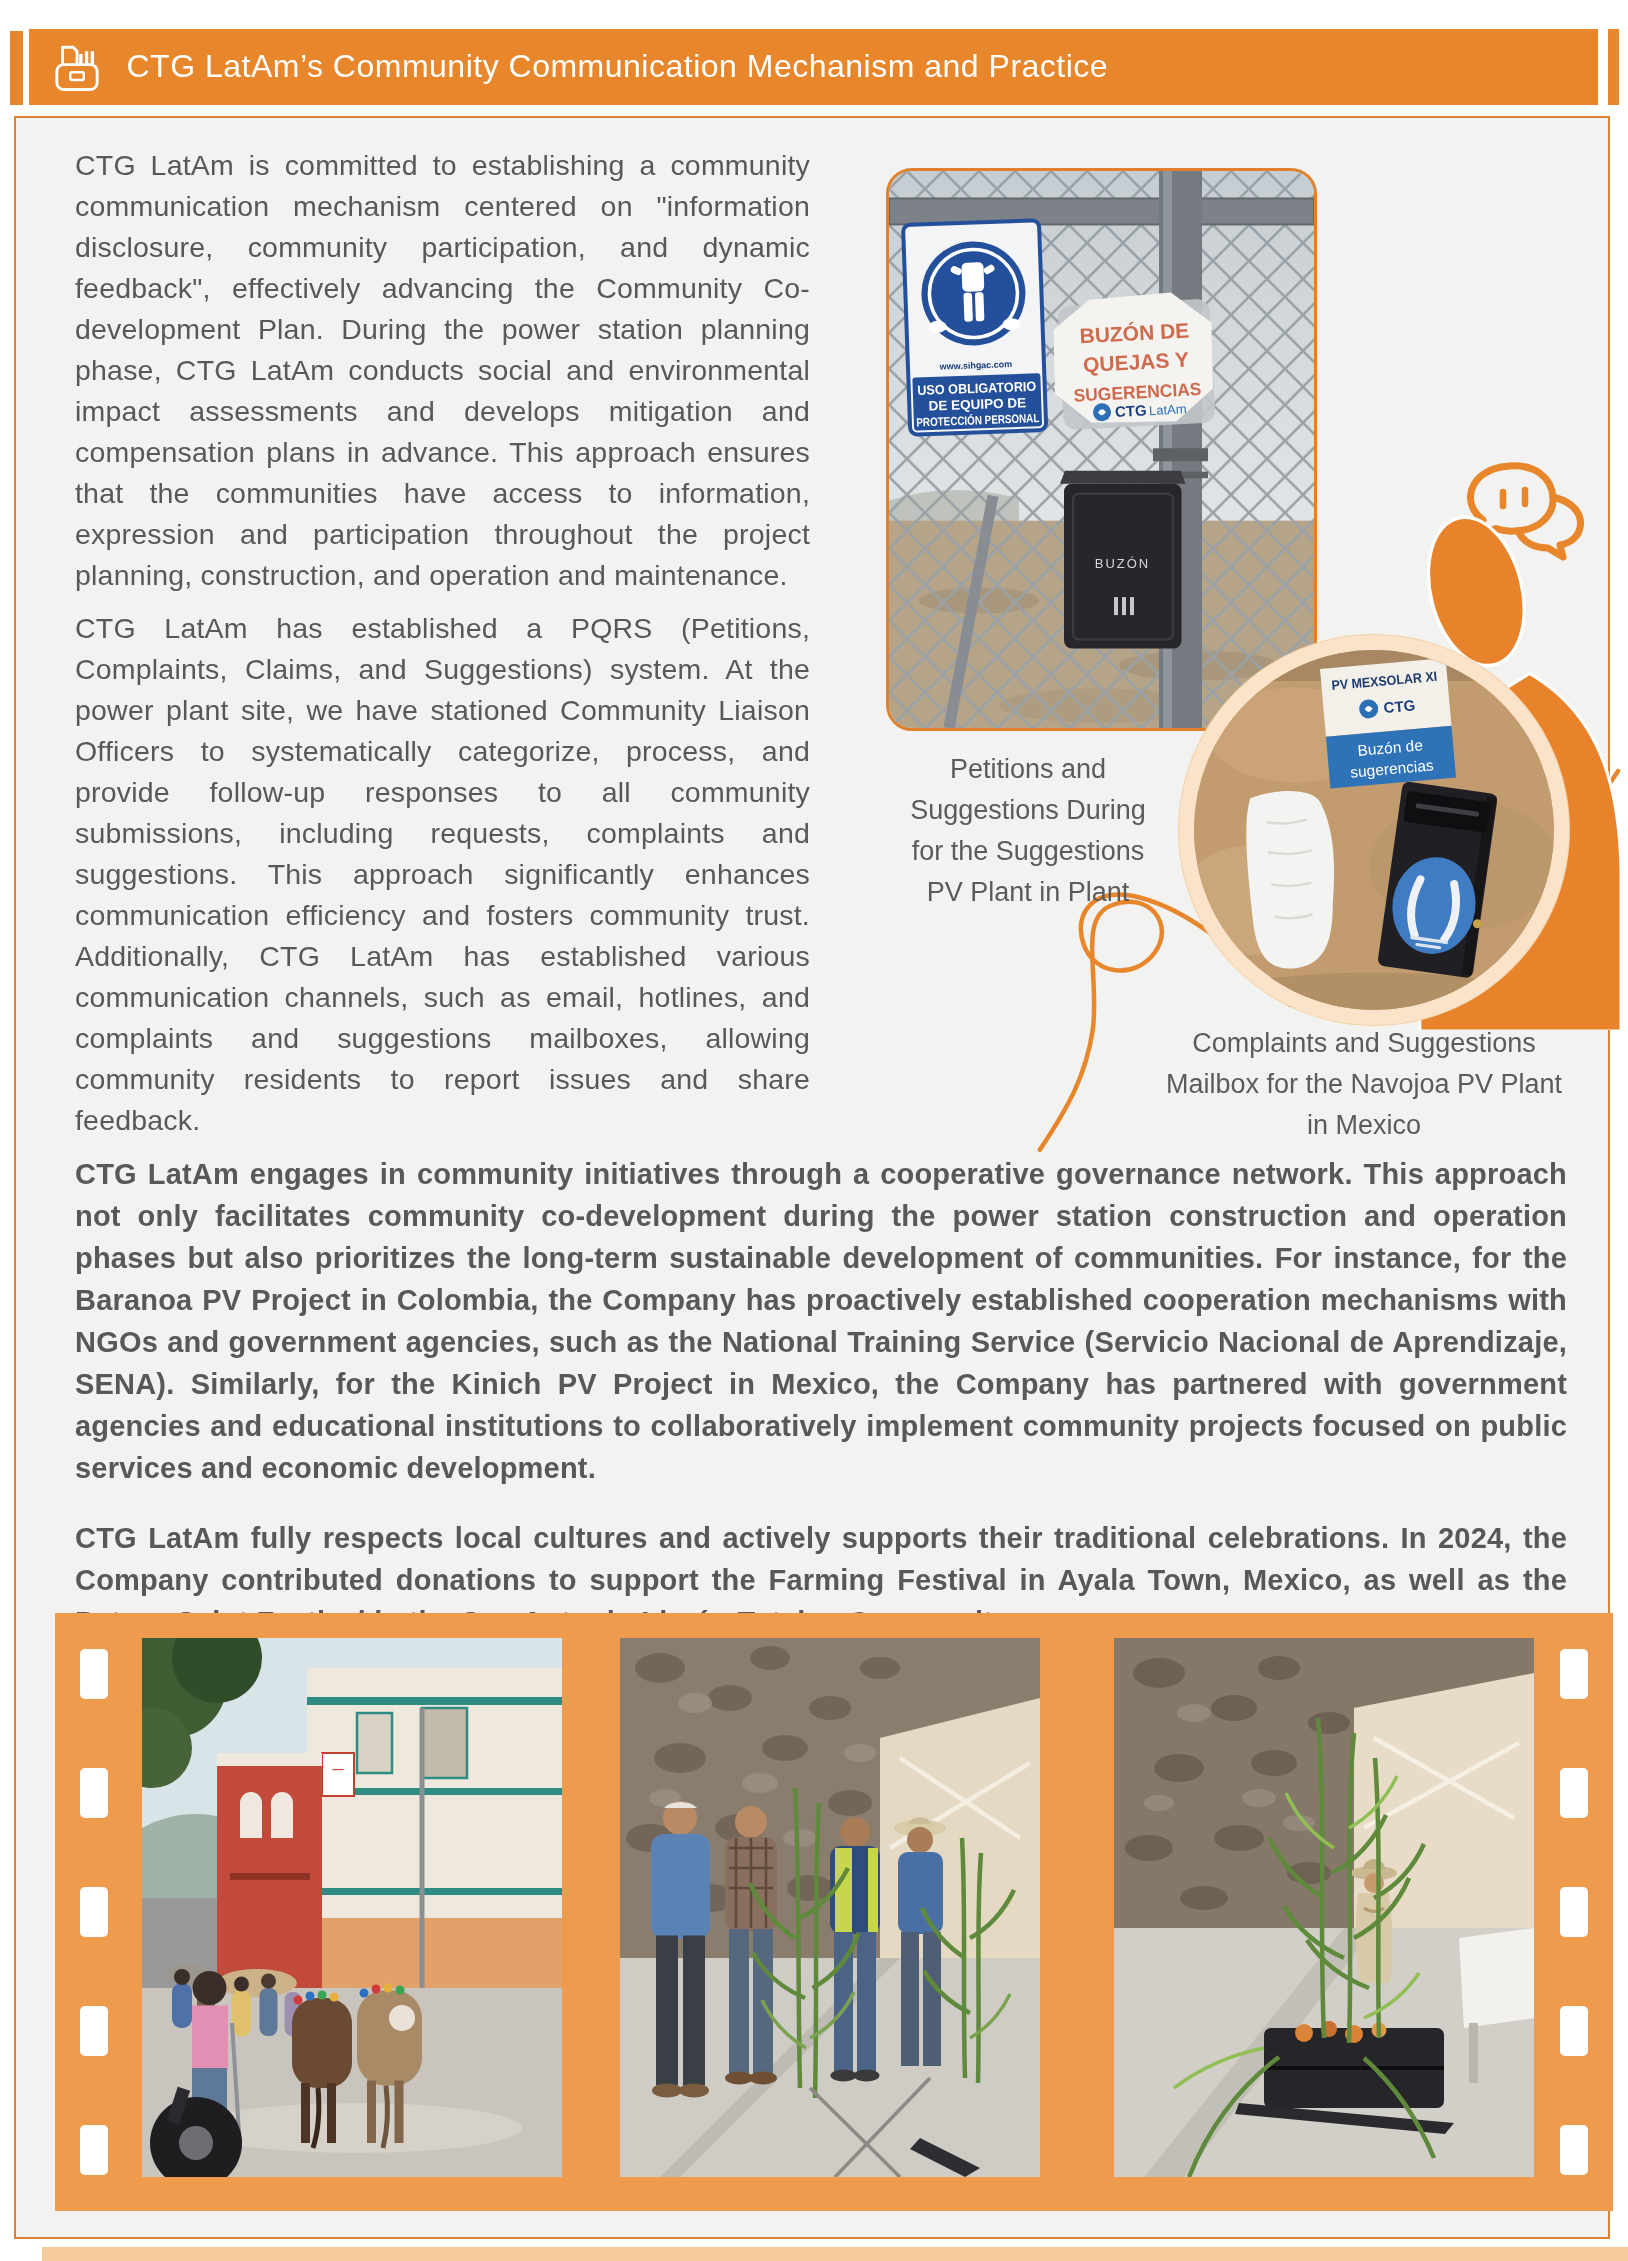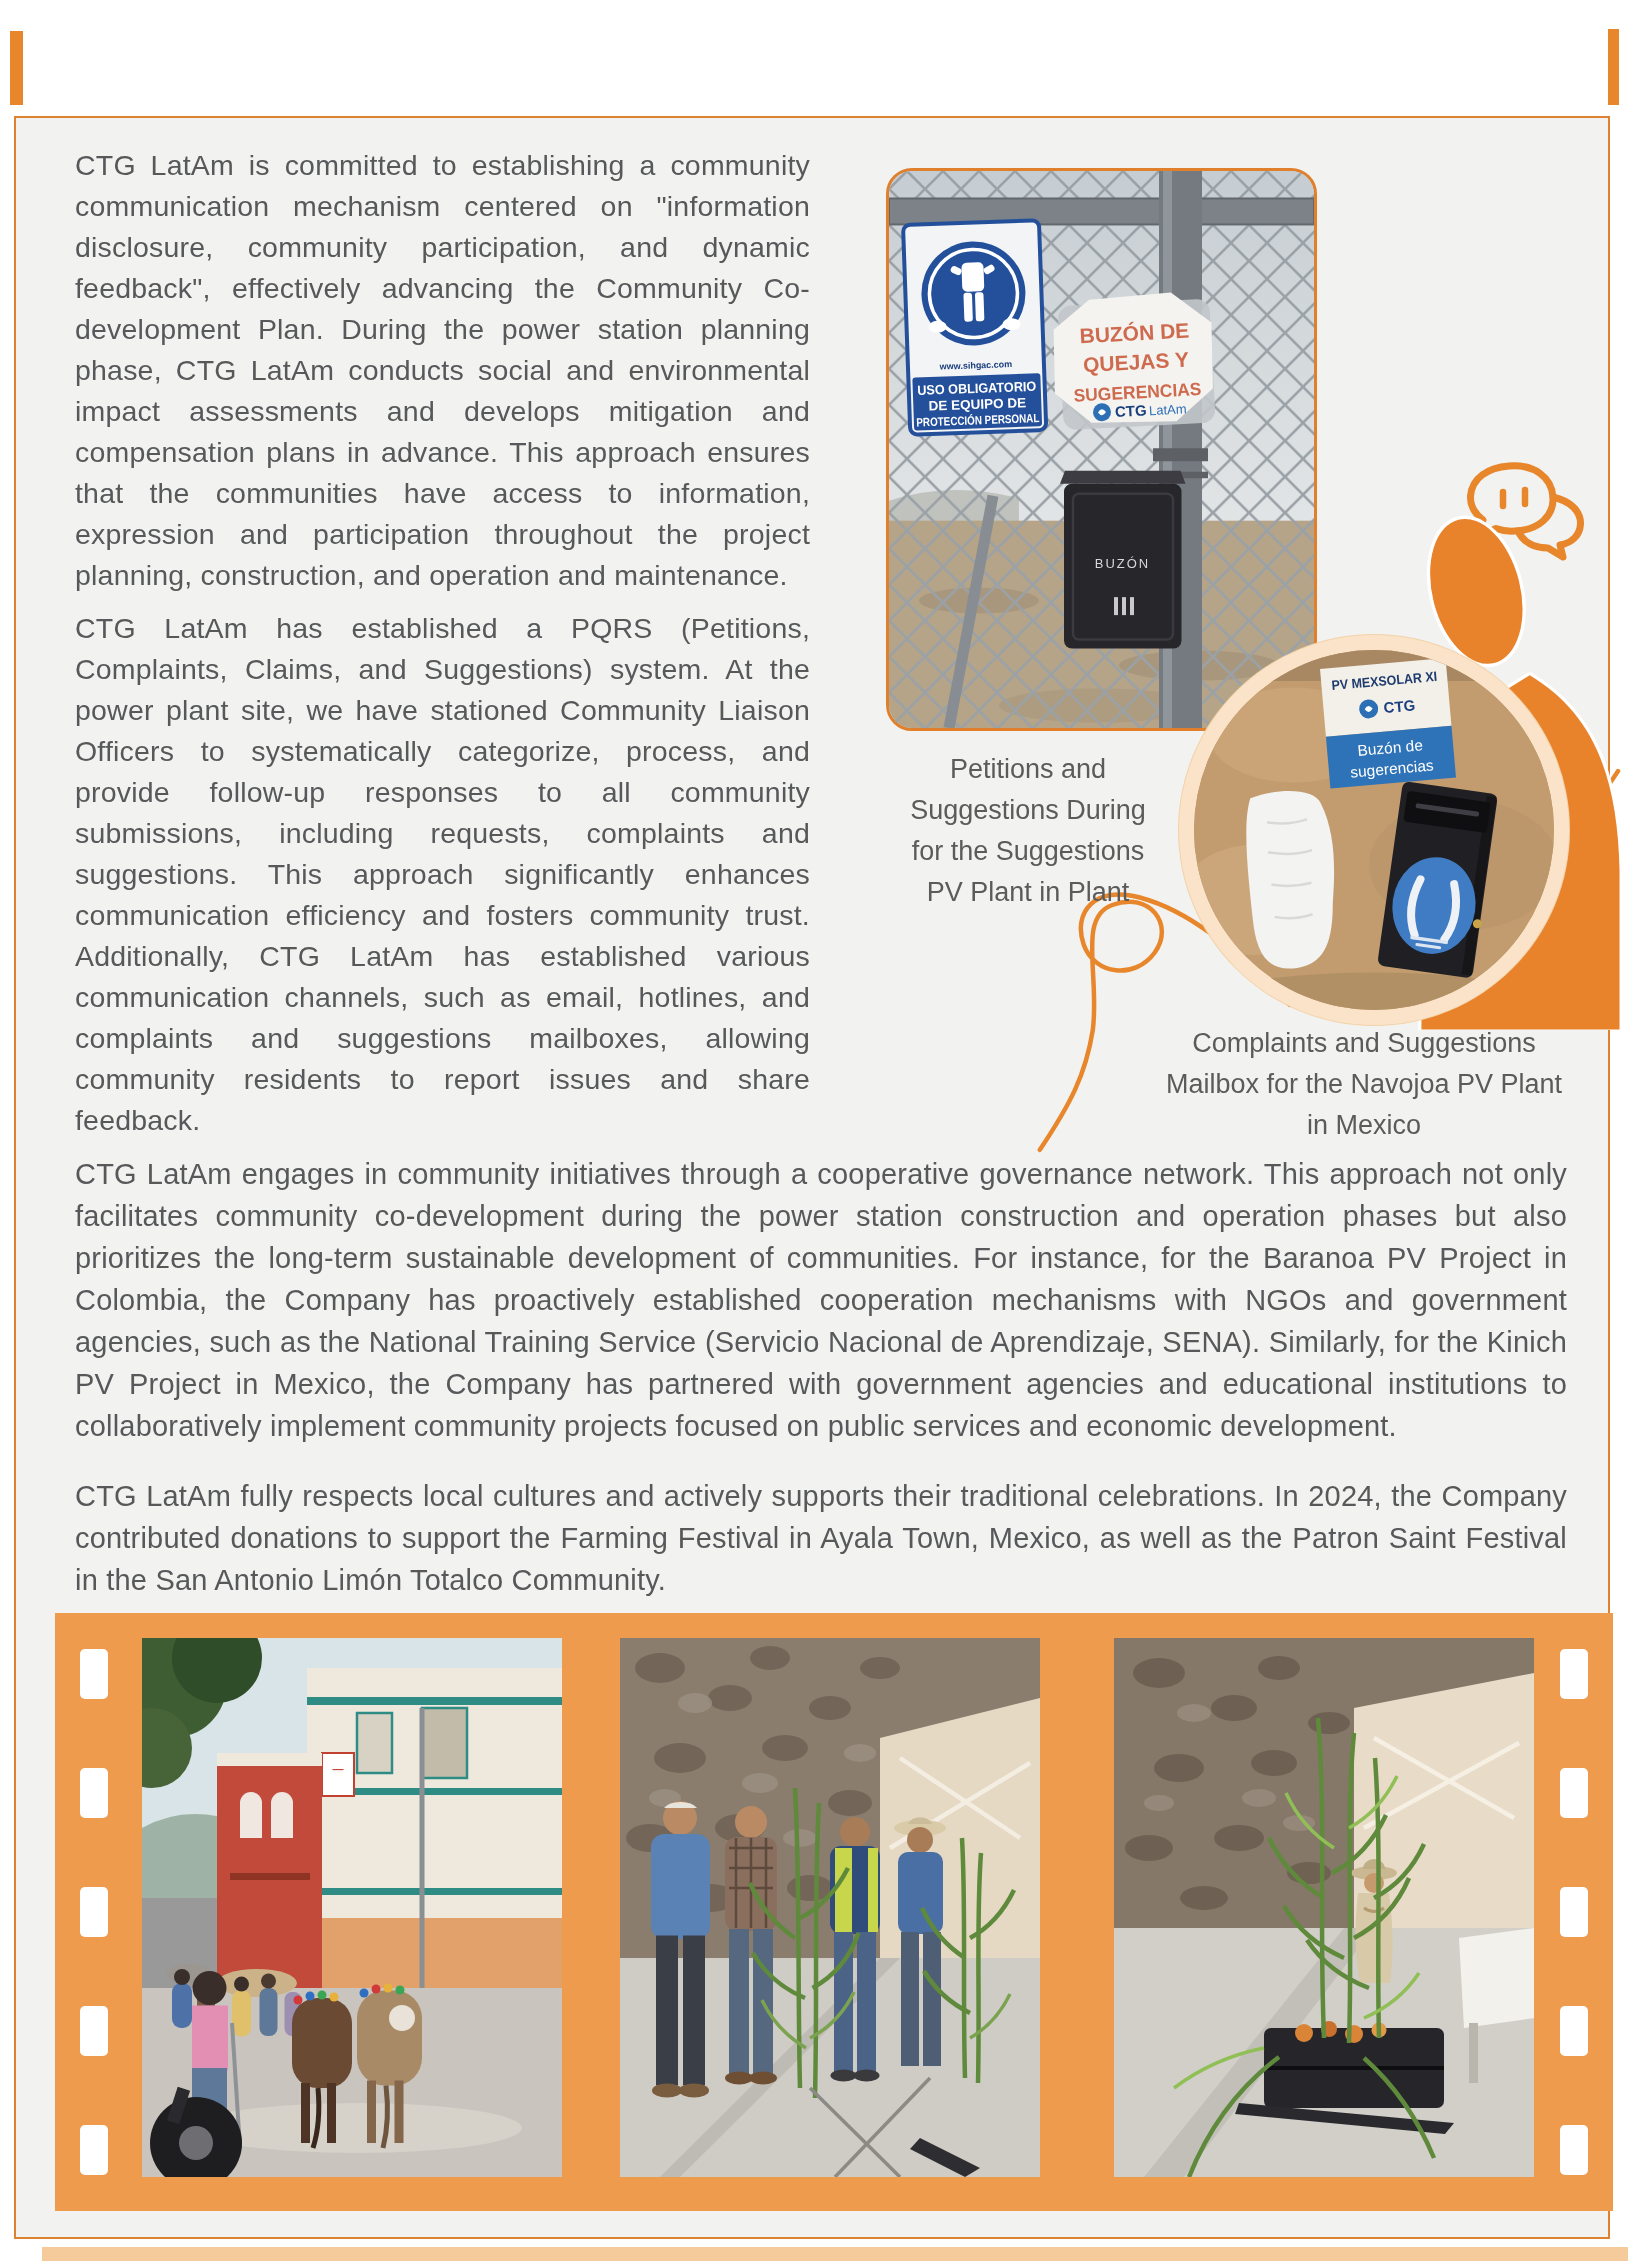--- a/index.html
+++ b/index.html
@@ -14,21 +14,21 @@
   .hdr-icon{margin-left:24px;width:48px;height:55px;flex:0 0 auto;}
   .hdr-title{color:#ffffff;font-size:32px;letter-spacing:0.5px;margin-left:26px;white-space:nowrap;}
   
   .content-box{position:absolute;left:14px;top:116px;width:1596px;height:2123px;
                background:#F2F2F1;border:2.5px solid #DD8230;box-sizing:border-box;}
   .band-bottom{position:absolute;left:42px;top:2247px;width:1587px;height:14px;background:#F6CB9B;}
   
   .para{color:#57585A;text-align:justify;}
   .col-paras{position:absolute;left:75px;top:145px;width:735px;font-size:28.5px;line-height:41px;letter-spacing:0.2px;}
   .col-paras .para + .para{margin-top:12px;}
-  .wide-paras{position:absolute;left:75px;top:1153px;width:1492px;font-size:29px;line-height:42px;letter-spacing:0.2px;}
+  .wide-paras{position:absolute;left:75px;top:1153px;width:1492px;font-size:29px;line-height:42px;letter-spacing:0.2px;font-weight:bold;}
   .wide-paras .para + .para{margin-top:28px;}
   
   .photo-rounded{position:absolute;left:886px;top:168px;width:425px;height:557px;
                  border:3.5px solid #E0802C;border-radius:26px;overflow:hidden;background:#cfd4d6;}
   .photo-rounded svg{display:block;width:100%;height:100%;}
   .caption{position:absolute;color:#5B5B5B;font-size:27px;line-height:41px;text-align:center;}
   .caption.cap1{left:878px;top:749px;width:300px;}
   .caption.cap2{left:1079px;top:1023px;width:570px;}
   .circle-fig{position:absolute;left:1179px;top:635px;width:390px;height:390px;border-radius:50%;
               background:#FAE3C8;box-shadow:0 0 0 1px #F3D2A8;}
@@ -44,20 +44,31 @@
   .strip-photo{position:absolute;top:25px;width:420px;height:539px;overflow:hidden;background:#999;}
   .strip-photo svg{display:block;width:100%;height:100%;}
   .strip-photo.a{left:87px;} .strip-photo.b{left:565px;} .strip-photo.c{left:1059px;}
 </style>
 </head>
 <body>
 
 <div class="page">
 
   <div class="hdr-accent left"></div>
+  <div class="hdr-bar">
+    <svg class="hdr-icon" viewBox="0 0 100 112">
+      <g fill="none" stroke="#ffffff" stroke-width="6" stroke-linejoin="round">
+        <path d="M20 52 V16 h22 l8 8 v28"></path>
+        <path d="M58 30 v22 M70 24 v28 M82 24 v28" stroke-width="7"></path>
+        <rect x="8" y="52" width="84" height="52" rx="14"></rect>
+        <rect x="36" y="68" width="28" height="16" rx="3" stroke-width="5"></rect>
+      </g>
+    </svg>
+    <div class="hdr-title">CTG LatAm’s Community Communication Mechanism and Practice</div>
+  </div>
   <div class="hdr-accent right"></div>
 
   <div class="content-box"></div>
 
   <div class="col-paras">
     <div class="para">CTG LatAm is committed to establishing a community communication mechanism centered on "information disclosure, community participation, and dynamic feedback", effectively advancing the Community Co-development Plan. During the power station planning phase, CTG LatAm conducts social and environmental impact assessments and develops mitigation and compensation plans in advance. This approach ensures that the communities have access to information, expression and participation throughout the project planning, construction, and operation and maintenance.</div>
     <div class="para">CTG LatAm has established a PQRS (Petitions, Complaints, Claims, and Suggestions) system. At the power plant site, we have stationed Community Liaison Officers to systematically categorize, process, and provide follow-up responses to all community submissions, including requests, complaints and suggestions. This approach significantly enhances communication efficiency and fosters community trust. Additionally, CTG LatAm has established various communication channels, such as email, hotlines, and complaints and suggestions mailboxes, allowing community residents to report issues and share feedback.</div>
   </div>
 
   <svg class="deco-svg" style="left:750px;top:625px;width:879px;height:575px;" viewBox="0 0 1759 1150">

